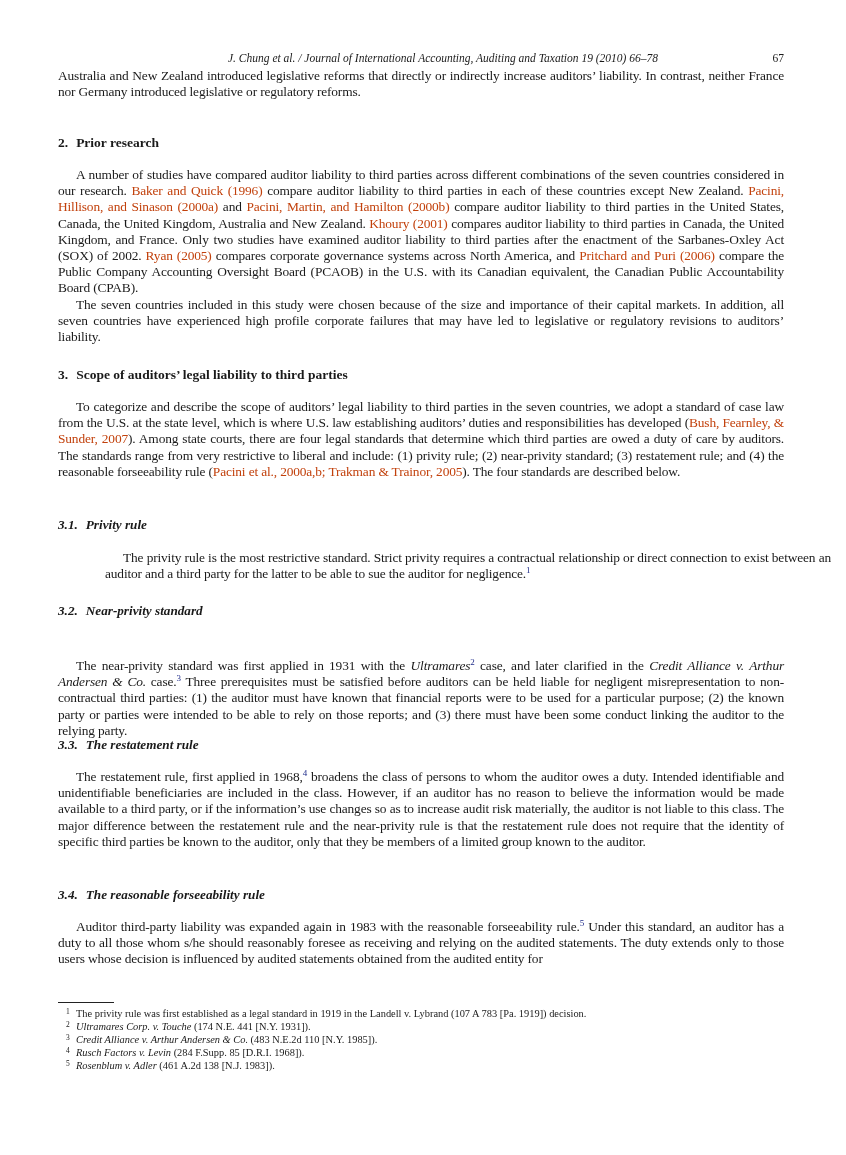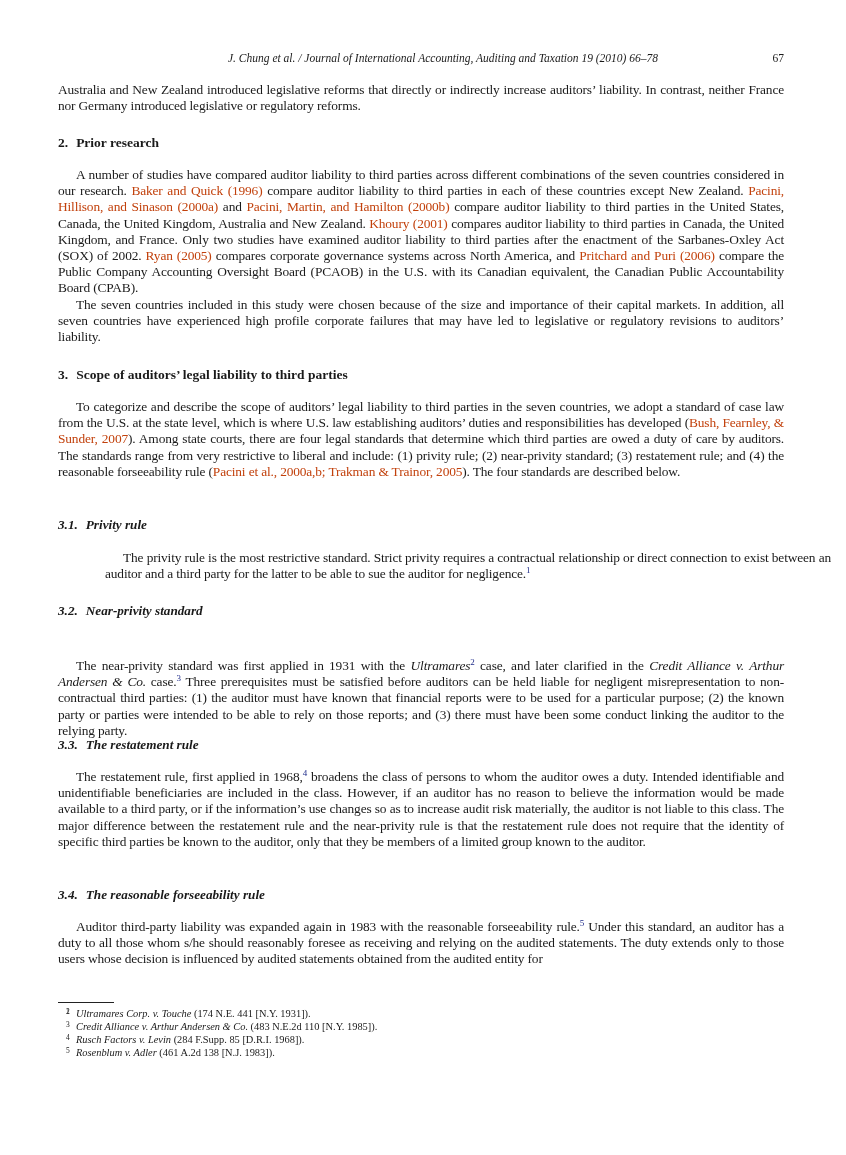--- a/index.html
+++ b/index.html
@@ -34,21 +34,21 @@
 </head>
 <body>
 
 <div class="page">
 
   <div class="running-head">
     <span class="rh-text">J. Chung et al. / Journal of International Accounting, Auditing and Taxation 19 (2010) 66–78</span>
     <span class="rh-page">67</span>
   </div>
 
-  <div class="block" style="top:82px;font-family:Liberation Serif, serif;">
+  <div class="block" style="top:68px;font-family:Liberation Serif, serif;">
     <p class="body">Australia and New Zealand introduced legislative reforms that directly or indirectly increase auditors’ liability. In contrast, neither France nor Germany introduced legislative or regulatory reforms.</p>
   </div>
 
   <div class="block" style="top:135px;">
     <h2 class="section"><span class="num">2.</span><span>Prior research</span></h2>
   </div>
 
   <div class="block" style="top:167px;">
     <p class="body indent"><span>A number of studies have compared auditor liability to third parties across different combinations of the seven countries considered in our research. </span><span class="link">Baker and Quick (1996)</span><span> compare auditor liability to third parties in each of these countries except New Zealand. </span><span class="link">Pacini, Hillison, and Sinason (2000a)</span><span> and </span><span class="link">Pacini, Martin, and Hamilton (2000b)</span><span> compare auditor liability to third parties in the United States, Canada, the United Kingdom, Australia and New Zealand. </span><span class="link">Khoury (2001)</span><span> compares auditor liability to third parties in Canada, the United Kingdom, and France. Only two studies have examined auditor liability to third parties after the enactment of the Sarbanes-Oxley Act (SOX) of 2002. </span><span class="link">Ryan (2005)</span><span> compares corporate governance systems across North America, and </span><span class="link">Pritchard and Puri (2006)</span><span> compare the Public Company Accounting Oversight Board (PCAOB) in the U.S. with its Canadian equivalent, the Canadian Public Accountability Board (CPAB).</span></p>
     <p class="body indent">The seven countries included in this study were chosen because of the size and importance of their capital markets. In addition, all seven countries have experienced high profile corporate failures that may have led to legislative or regulatory revisions to auditors’ liability.</p>
@@ -86,20 +86,20 @@
   <div class="block" style="top:887px;">
     <h3 class="subsection"><span class="num">3.4.</span><span>The reasonable forseeability rule</span></h3>
   </div>
   <div class="block" style="top:919px;">
     <p class="body indent"><span>Auditor third-party liability was expanded again in 1983 with the reasonable forseeability rule.</span><sup class="fn-ref">5</sup><span> Under this standard, an auditor has a duty to all those whom s/he should reasonably foresee as receiving and relying on the audited statements. The duty extends only to those users whose decision is influenced by audited statements obtained from the audited entity for</span></p>
   </div>
 
   <div class="fn-rule"></div>
 
   <div class="footnotes">
-    <p class="fn"><span class="fn-num">1</span><em></em></p>
+    <p class="fn"><span class="fn-num">1</span><em></em><span>The privity rule was first established as a legal standard in 1919 in the Landell v. Lybrand (107 A 783 [Pa. 1919]) decision.</span></p>
     <p class="fn"><span class="fn-num">2</span><em>Ultramares Corp. v. Touche</em><span> (174 N.E. 441 [N.Y. 1931]).</span></p>
     <p class="fn"><span class="fn-num">3</span><em>Credit Alliance v. Arthur Andersen &amp; Co.</em><span> (483 N.E.2d 110 [N.Y. 1985]).</span></p>
     <p class="fn"><span class="fn-num">4</span><em>Rusch Factors v. Levin</em><span> (284 F.Supp. 85 [D.R.I. 1968]).</span></p>
     <p class="fn"><span class="fn-num">5</span><em>Rosenblum v. Adler</em><span> (461 A.2d 138 [N.J. 1983]).</span></p>
   </div>
 
 </div>
 
 </body></html>

